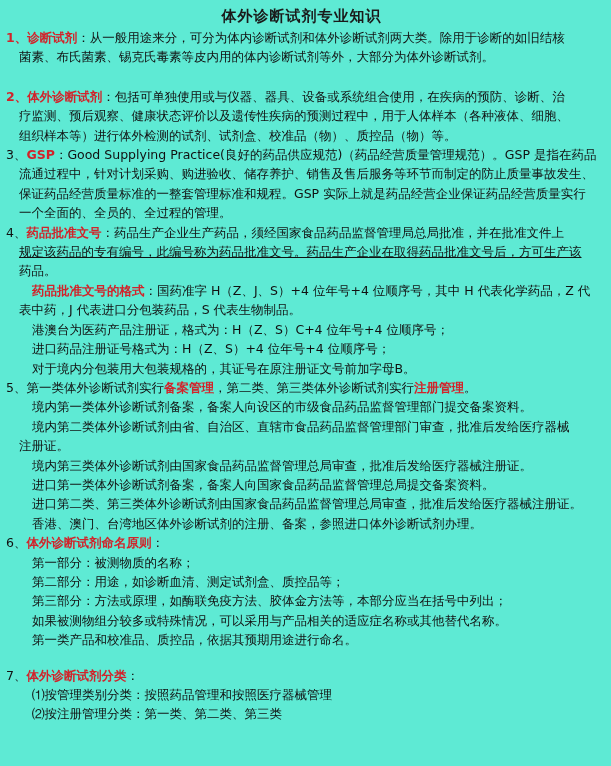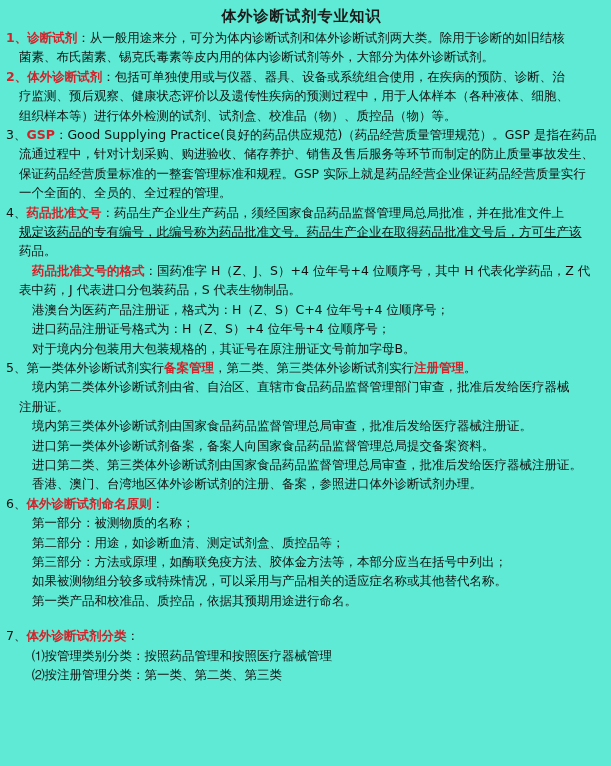--- a/index.html
+++ b/index.html
@@ -45,36 +45,37 @@
   .seg { display: inline; }
 </style>
 </head>
 <body>
 
 <div id="page">
   <div class="title">体外诊断试剂专业知识</div>
   <div id="body-lines">
       <div class="line" style="padding-left: 0px;"><span class="seg red">1、</span><span class="seg red">诊断试剂</span><span class="seg blk">：从一般用途来分，可分为体内诊断试剂和体外诊断试剂两大类。除用于诊断的如旧结核</span></div>
       <div class="line" style="padding-left: 13px;"><span class="seg blk">菌素、布氏菌素、锡克氏毒素等皮内用的体内诊断试剂等外，大部分为体外诊断试剂。</span></div>
-      <div class="line" style="padding-left: 0px;"><span class="seg red">2、</span><span class="seg red">体外诊断试剂</span><span class="seg blk">：包括可单独使用或与仪器、器具、设备或系统组合使用，在疾病的预防、诊断、治</span></div>
+      <div class="line" style="padding-left: 0px; margin-top: 20px;"><span class="seg red">2、</span><span class="seg red">体外诊断试剂</span><span class="seg blk">：包括可单独使用或与仪器、器具、设备或系统组合使用，在疾病的预防、诊断、治</span></div>
       <div class="line" style="padding-left: 13px;"><span class="seg blk">疗监测、预后观察、健康状态评价以及遗传性疾病的预测过程中，用于人体样本（各种液体、细胞、</span></div>
       <div class="line" style="padding-left: 13px;"><span class="seg blk">组织样本等）进行体外检测的试剂、试剂盒、校准品（物）、质控品（物）等。</span></div>
       <div class="line" style="padding-left: 0px;"><span class="seg blk">3、</span><span class="seg red">GSP</span><span class="seg blk">：Good Supplying Practice(良好的药品供应规范)（药品经营质量管理规范）。GSP 是指在药品</span></div>
       <div class="line" style="padding-left: 13px;"><span class="seg blk">流通过程中，针对计划采购、购进验收、储存养护、销售及售后服务等环节而制定的防止质量事故发生、</span></div>
       <div class="line" style="padding-left: 13px;"><span class="seg blk">保证药品经营质量标准的一整套管理标准和规程。GSP 实际上就是药品经营企业保证药品经营质量实行</span></div>
       <div class="line" style="padding-left: 13px;"><span class="seg blk">一个全面的、全员的、全过程的管理。</span></div>
       <div class="line" style="padding-left: 0px;"><span class="seg blk">4、</span><span class="seg red">药品批准文号</span><span class="seg blk">：药品生产企业生产药品，须经国家食品药品监督管理局总局批准，并在批准文件上</span></div>
       <div class="line" style="padding-left: 13px; text-decoration: underline;"><span class="seg blk">规定该药品的专有编号，此编号称为药品批准文号。药品生产企业在取得药品批准文号后，方可生产该</span></div>
       <div class="line" style="padding-left: 13px;"><span class="seg blk">药品。</span></div>
       <div class="line" style="padding-left: 26px;"><span class="seg red">药品批准文号的格式</span><span class="seg blk">：国药准字 H（Z、J、S）+4 位年号+4 位顺序号，其中 H 代表化学药品，Z 代</span></div>
       <div class="line" style="padding-left: 13px;"><span class="seg blk">表中药，J 代表进口分包装药品，S 代表生物制品。</span></div>
       <div class="line" style="padding-left: 26px;"><span class="seg blk">港澳台为医药产品注册证，格式为：H（Z、S）C+4 位年号+4 位顺序号；</span></div>
       <div class="line" style="padding-left: 26px;"><span class="seg blk">进口药品注册证号格式为：H（Z、S）+4 位年号+4 位顺序号；</span></div>
       <div class="line" style="padding-left: 26px;"><span class="seg blk">对于境内分包装用大包装规格的，其证号在原注册证文号前加字母B。</span></div>
       <div class="line" style="padding-left: 0px;"><span class="seg blk">5、第一类体外诊断试剂实行</span><span class="seg red">备案管理</span><span class="seg blk">，第二类、第三类体外诊断试剂实行</span><span class="seg red">注册管理</span><span class="seg blk">。</span></div>
+      <div class="line" style="padding-left: 26px;"><span class="seg blk">境内第一类体外诊断试剂备案，备案人向设区的市级食品药品监督管理部门提交备案资料。</span></div>
       <div class="line" style="padding-left: 26px;"><span class="seg blk">境内第二类体外诊断试剂由省、自治区、直辖市食品药品监督管理部门审查，批准后发给医疗器械</span></div>
       <div class="line" style="padding-left: 13px;"><span class="seg blk">注册证。</span></div>
       <div class="line" style="padding-left: 26px;"><span class="seg blk">境内第三类体外诊断试剂由国家食品药品监督管理总局审查，批准后发给医疗器械注册证。</span></div>
       <div class="line" style="padding-left: 26px;"><span class="seg blk">进口第一类体外诊断试剂备案，备案人向国家食品药品监督管理总局提交备案资料。</span></div>
       <div class="line" style="padding-left: 26px;"><span class="seg blk">进口第二类、第三类体外诊断试剂由国家食品药品监督管理总局审查，批准后发给医疗器械注册证。</span></div>
       <div class="line" style="padding-left: 26px;"><span class="seg blk">香港、澳门、台湾地区体外诊断试剂的注册、备案，参照进口体外诊断试剂办理。</span></div>
       <div class="line" style="padding-left: 0px;"><span class="seg blk">6、</span><span class="seg red">体外诊断试剂命名原则</span><span class="seg blk">：</span></div>
       <div class="line" style="padding-left: 26px;"><span class="seg blk">第一部分：被测物质的名称；</span></div>
       <div class="line" style="padding-left: 26px;"><span class="seg blk">第二部分：用途，如诊断血清、测定试剂盒、质控品等；</span></div>
       <div class="line" style="padding-left: 26px;"><span class="seg blk">第三部分：方法或原理，如酶联免疫方法、胶体金方法等，本部分应当在括号中列出；</span></div>

